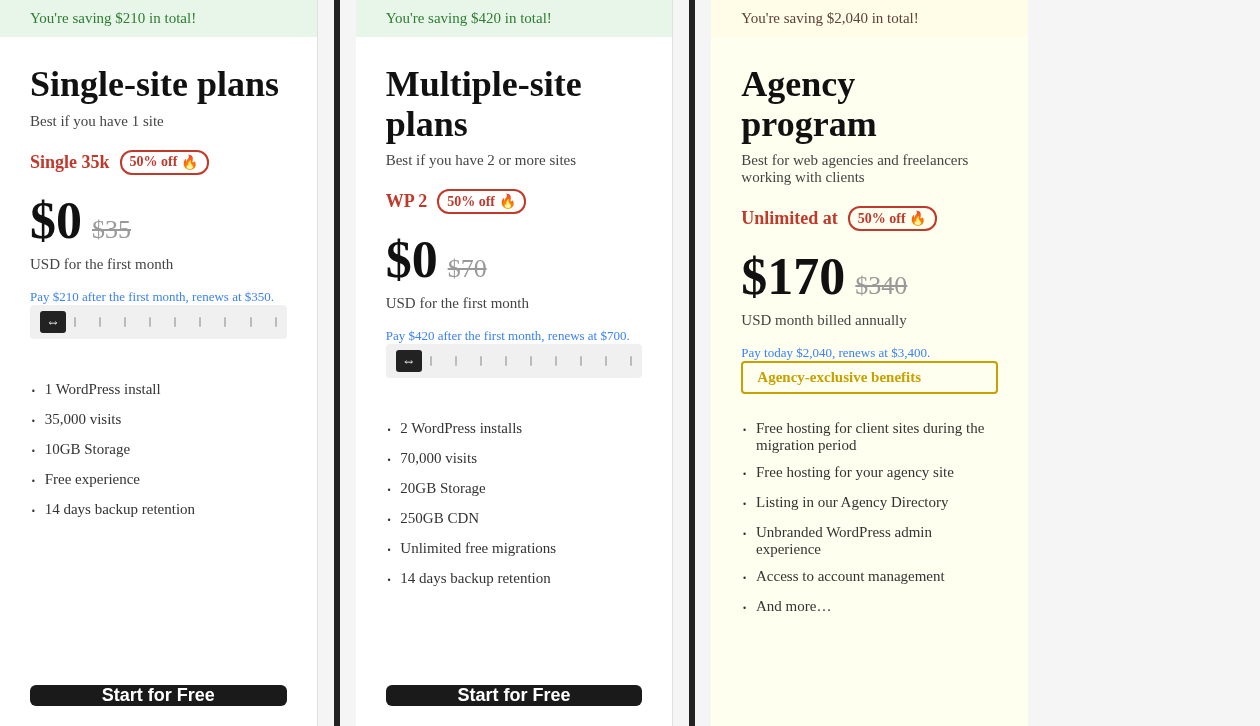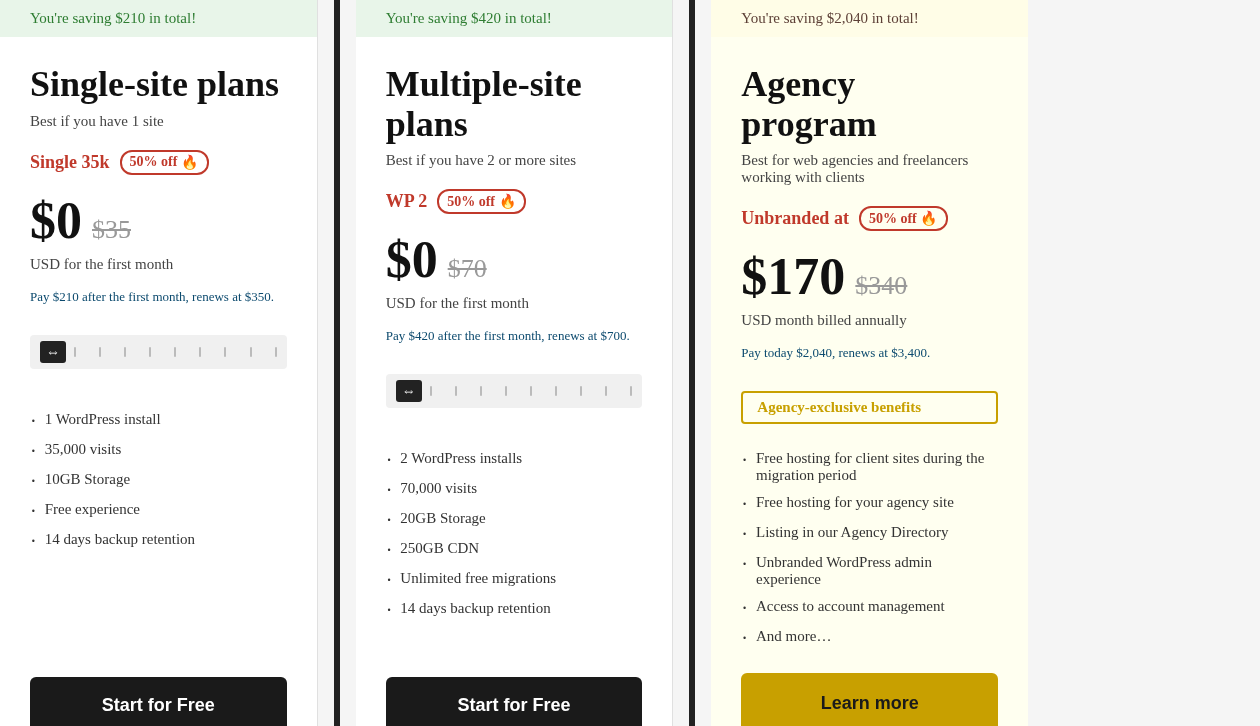--- a/index.html
+++ b/index.html
@@ -115,22 +115,22 @@
     }
 
     .price-period {
       font-size: 15px;
       color: #444;
       margin-bottom: 16px;
     }
 
     .price-note {
       font-size: 13px;
-      color: #0c4a6e;
-      margin-bottom: 30px;
+      color: #3b82f6;
+      margin-bottom: 0;
     }
 
     .slider-container {
       display: flex;
       align-items: center;
       gap: 8px;
       margin-bottom: 20px;
       background: #f0f0f0;
       border-radius: 4px;
       padding: 6px 10px;
@@ -179,21 +179,20 @@
       content: '·';
       font-size: 20px;
       line-height: 1;
       color: #333;
       flex-shrink: 0;
     }
 
     .cta-button {
       display: block;
       width: 100%;
-      padding: 18px;
       font-size: 18px;
       font-weight: 700;
       text-align: center;
       border: none;
       border-radius: 6px;
       cursor: pointer;
       margin-top: auto;
     }
 
     .cta-button.dark {
@@ -313,34 +312,33 @@
         <button class="cta-button dark">Start for Free</button>
       </div>
     </div>
     <div class="divider-bar"></div>
     <div class="plan-card agency">
       <div class="savings-banner yellow">You're saving $2,040 in total!</div>
       <div class="plan-body">
         <div class="plan-title">Agency program</div>
         <div class="plan-subtitle">Best for web agencies and freelancers working with clients</div>
         <div class="plan-name-row">
-          <span class="plan-name">Unbranded at</span>
+          <span class="plan-name">Unlimited at</span>
           <span class="badge">50% off <span>🔥</span></span>
         </div>
         <div class="price-row">
           <span class="price-main">$170</span>
           <span class="price-original">$340</span>
         </div>
         <div class="price-period">USD month billed annually</div>
         <div class="price-note">Pay today $2,040, renews at $3,400.</div>
         <div class="agency-benefits-badge">Agency-exclusive benefits</div>
         <ul class="features-list">
           <li>Free hosting for client sites during the migration period</li>
           <li>Free hosting for your agency site</li>
           <li>Listing in our Agency Directory</li>
           <li>Unbranded WordPress admin experience</li>
           <li>Access to account management</li>
           <li>And more…</li>
         </ul>
-        <button class="cta-button orange">Learn more</button>
       </div>
     </div>
   </div>
 
 </body></html>

